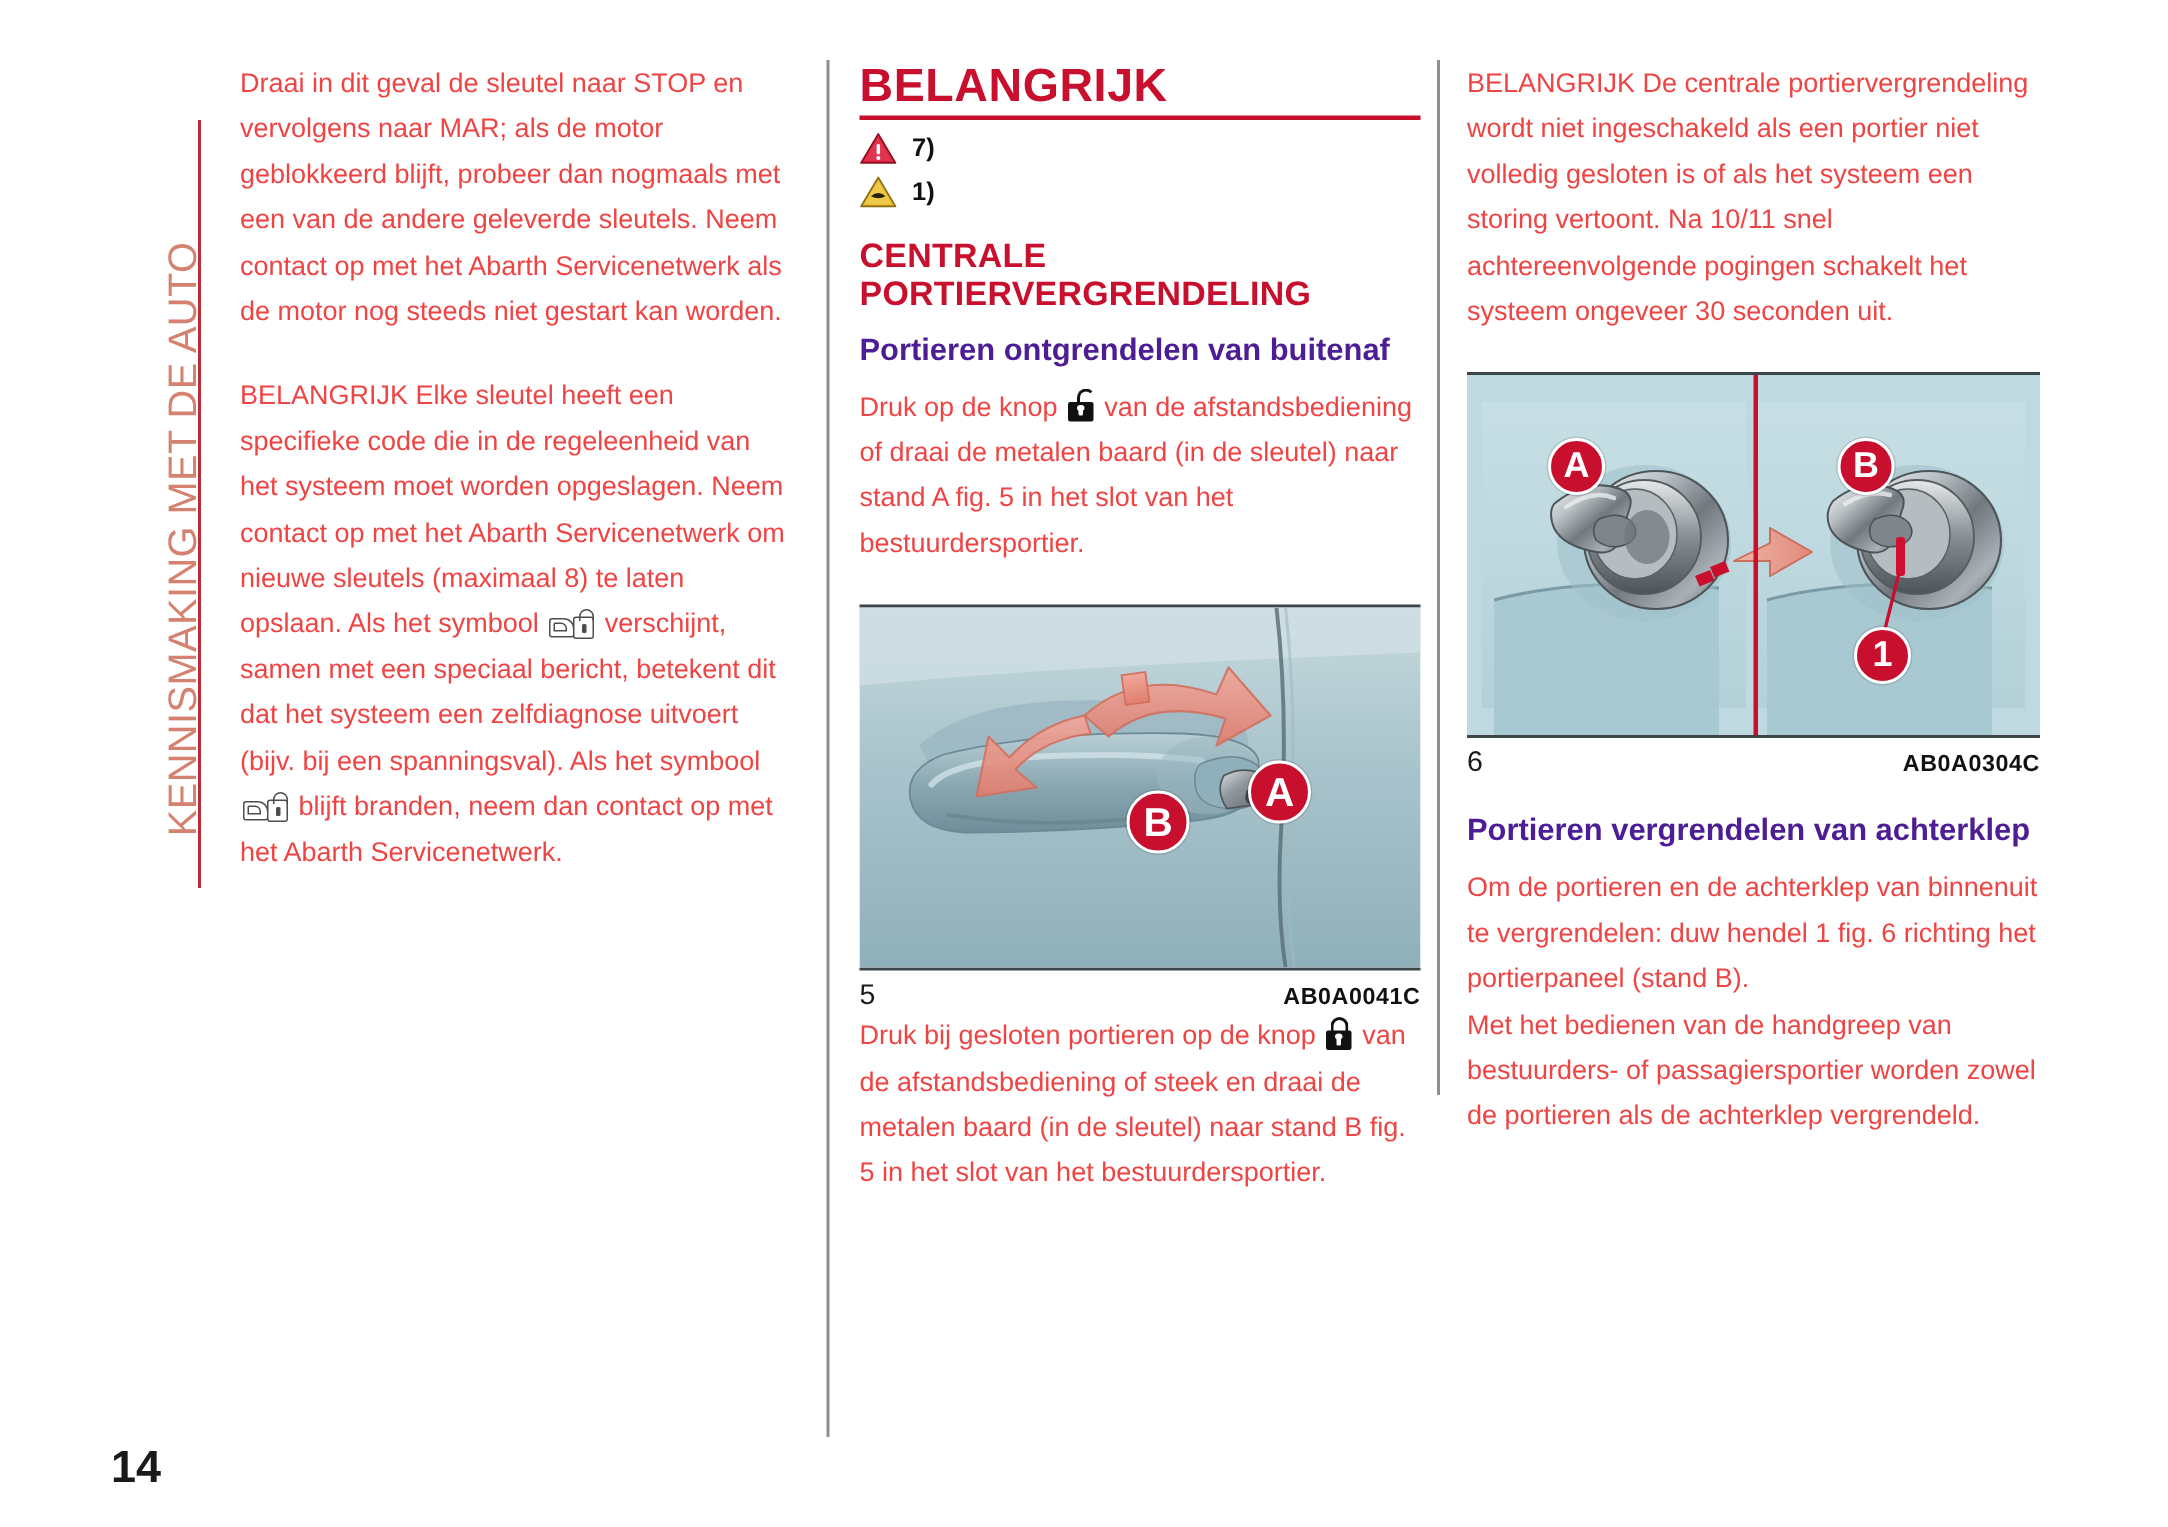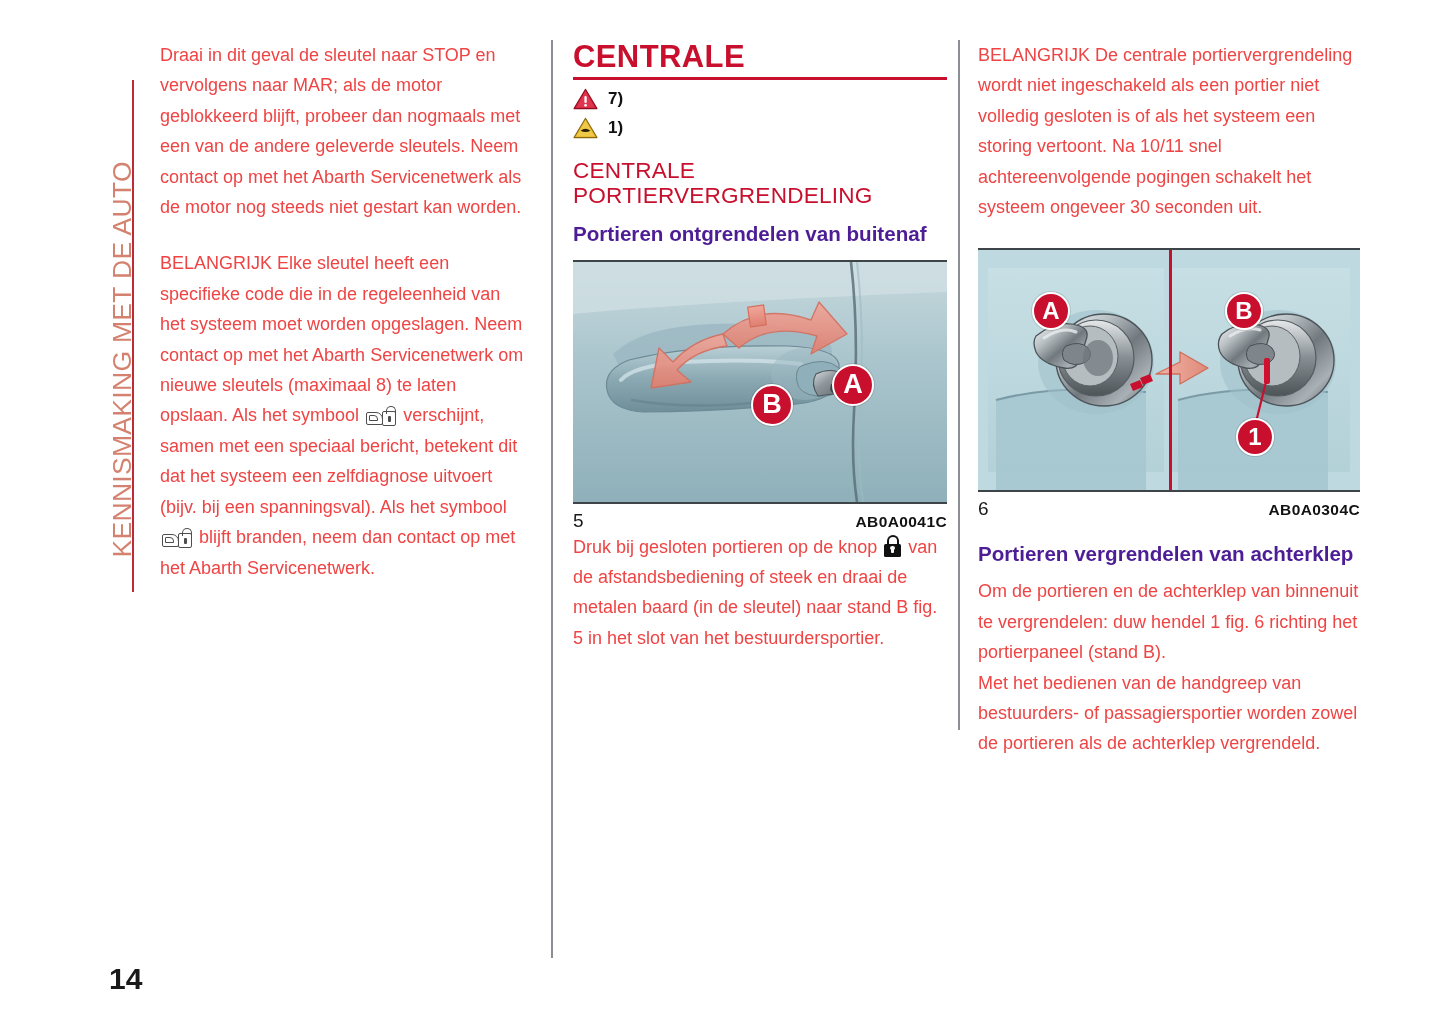--- a/index.html
+++ b/index.html
@@ -83,21 +83,21 @@
   }
   .title-rule {
     height: 2.6px;
     background: #c8102e;
     margin: 3px 0 6px 0;
     width: 100%;
   }
   h2.sub-title {
     margin: 16px 0 4px 0;
     font-size: 22.6px;
-    font-weight: normal;
+    font-weight: bold;
     letter-spacing: 0.2px;
     line-height: 25px;
     color: #c8102e;
     font-family: "Liberation Sans", sans-serif;
   }
   h3.minor-title {
     margin: 14px 0 10px 0;
     font-size: 20.6px;
     font-weight: bold;
     line-height: 24px;
@@ -275,21 +275,20 @@
   }
 
   
   #page-number {
     position: absolute;
     left: 74px; bottom: 22px;
     font-size: 30px;
     font-weight: bold;
     color: #1a1a1a;
     font-family: "Liberation Sans", sans-serif;
-    margin-left: 35px;
   }
 </style>
 </head>
 <body>
 
 <div id="sidebar">
   <div id="sidebar-label">KENNISMAKING MET DE AUTO</div>
   <div id="sidebar-rule"></div>
 </div>
 
@@ -305,21 +304,21 @@
     </span>
     <span>verschijnt, samen met een speciaal bericht, betekent dit dat het systeem een zelfdiagnose uitvoert (bijv. bij een spanningsval). Als het symbool</span>
     <span class="keysym">
       <span class="car"></span><span class="pad"></span>
     </span>
     <span>blijft branden, neem dan contact op met het Abarth Servicenetwerk.</span>
   </p>
 </div>
 
 <div class="column" id="col-2">
-  <h1 class="section-title">CENTRALE</h1>
+  <h1 class="section-title">BELANGRIJK</h1>
   <div class="title-rule"></div>
 
   <div class="notes">
     <div class="note-row">
       <span class="tri">
         <svg viewBox="0 0 25 22" width="25" height="22" aria-hidden="true">
           <path d="M12.5 1.3 L24 20.6 L1 20.6 Z" fill="#d8233e" stroke="#8e1020" stroke-width="1.1" stroke-linejoin="round"></path>
           <path d="M12.5 3.6 L21.6 19.2 L3.4 19.2 Z" fill="#e8455c" opacity="0.55"></path>
           <rect x="11.4" y="8" width="2.3" height="7" rx="1.1" fill="#ffffff"></rect>
           <circle cx="12.55" cy="17.3" r="1.35" fill="#ffffff"></circle>
@@ -335,20 +334,27 @@
           <path d="M7.6 13.8 q4.9 -4.2 9.8 0 q-4.9 2.6 -9.8 0 Z" fill="#2b2206"></path>
         </svg>
       </span>
       <span class="note-ref">1)</span>
     </div>
   </div>
 
   <h2 class="sub-title">CENTRALE PORTIERVERGRENDELING</h2>
   <h3 class="minor-title">Portieren ontgrendelen van buitenaf</h3>
 
+  <p class="body">
+    <span>Druk op de knop</span>
+    <span class="lock-ico open">
+      <span class="shackle"></span><span class="lock-body"></span><span class="lock-key"></span>
+    </span>
+    <span>van de afstandsbediening of draai de metalen baard (in de sleutel) naar stand A fig. 5 in het slot van het bestuurdersportier.</span>
+  </p>
 
   <div class="figure">
     <div class="fig-frame">
       <div id="fig5-img">
         <svg viewBox="0 0 374 240" width="374" height="240" preserveAspectRatio="none" aria-hidden="true">
           <defs>
             <linearGradient id="doorg" x1="0" y1="0" x2="0" y2="1">
               <stop offset="0" stop-color="#c5d9dd"></stop>
               <stop offset="0.45" stop-color="#a8c3cb"></stop>
               <stop offset="1" stop-color="#8fb0ba"></stop>

